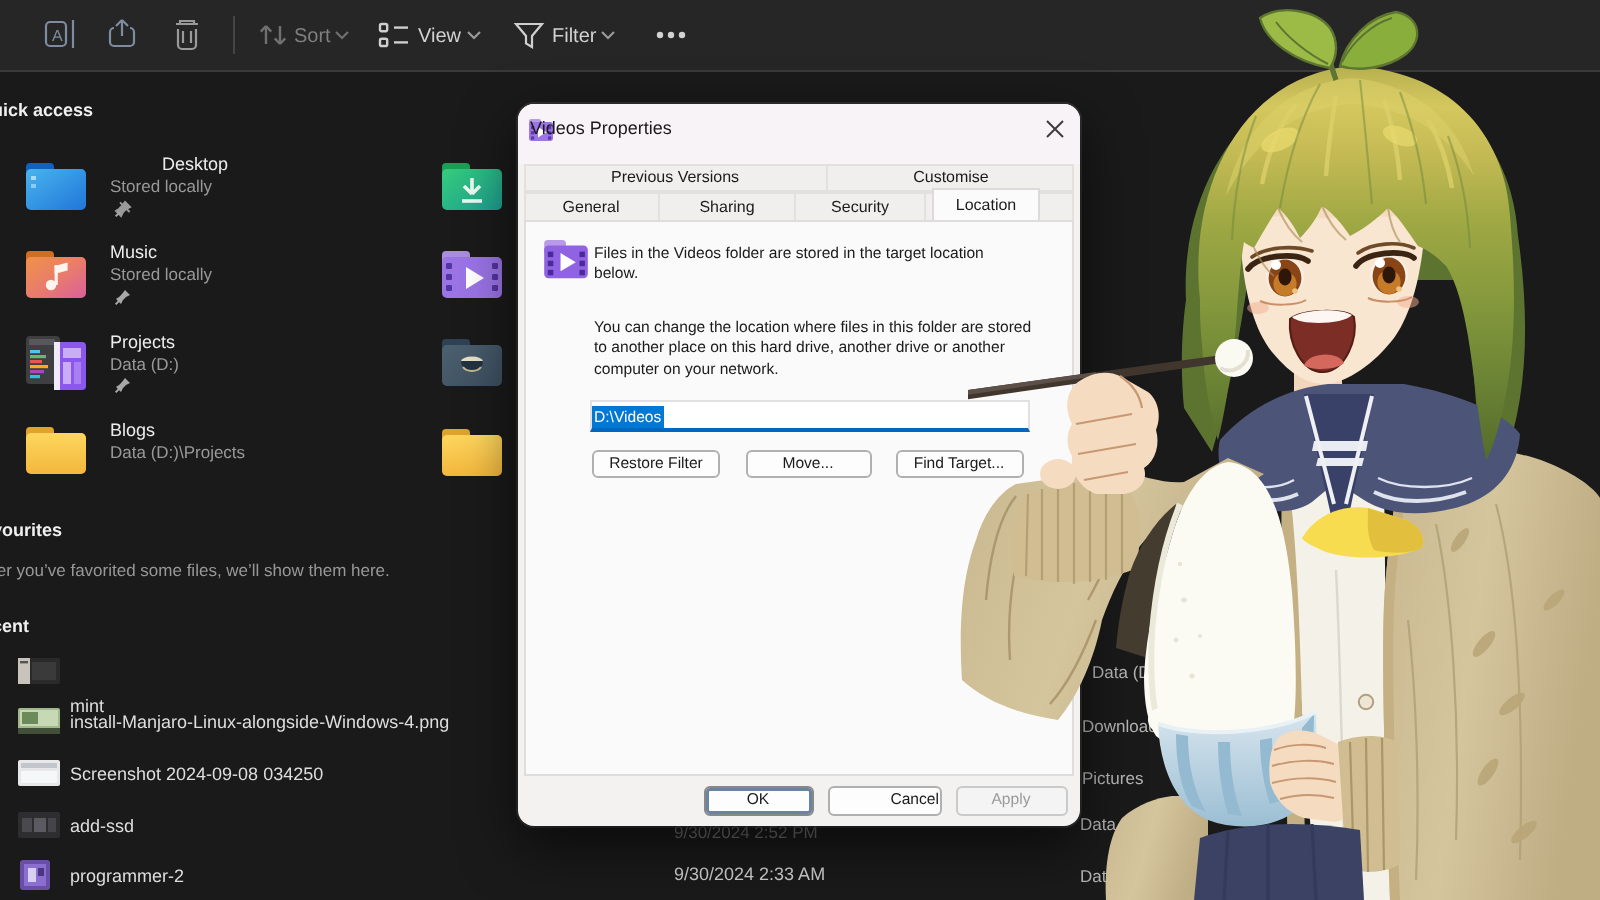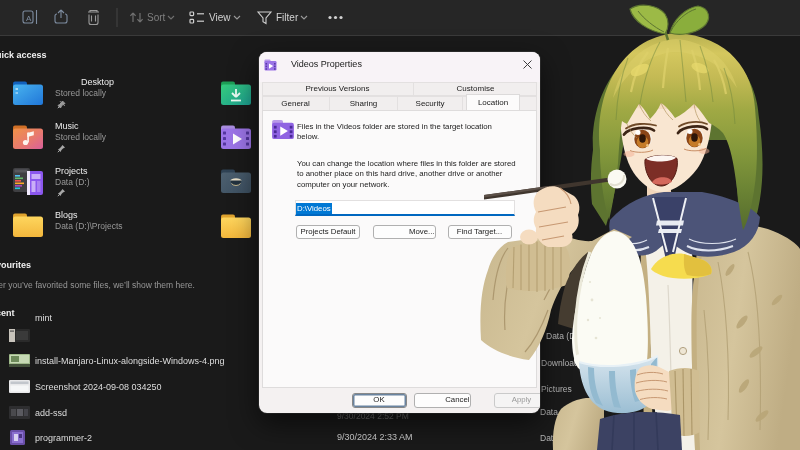--- a/index.html
+++ b/index.html
@@ -204,21 +204,21 @@
   <div class="abs dimtxt" style="left:-4px;top:280px;">ter you’ve favorited some files, we’ll show them here.</div>
 
   <div class="abs hdr" style="left:-4px;top:308px;">cent</div>
 
   <svg class="abs" style="left:9px;top:329px;" width="21" height="13" viewBox="0 0 21 13">
     <rect x="0" y="0" width="21" height="13" rx="1" fill="#2a2a2a"></rect>
     <rect x="0" y="0" width="6" height="13" fill="#c8c4bc"></rect>
     <rect x="1" y="1.5" width="4" height="1.2" fill="#555"></rect>
     <rect x="7" y="2" width="12" height="9" fill="#3a3a3a"></rect>
   </svg>
-  <div class="abs recname" style="left:35px;top:313px;">mint</div>
+  <div class="abs recname" style="left:35px;top:348px;">mint</div>
 
   <svg class="abs" style="left:9px;top:354px;" width="21" height="13" viewBox="0 0 21 13">
     <rect x="0" y="0" width="21" height="13" rx="1" fill="#9fb98a"></rect>
     <rect x="1" y="1" width="19" height="8" fill="#c6d9b4"></rect>
     <rect x="2" y="2" width="8" height="6" fill="#6d8a5a"></rect>
     <rect x="0" y="10" width="21" height="3" fill="#42503a"></rect>
   </svg>
   <div class="abs recname" style="left:35px;top:356px;">install-Manjaro-Linux-alongside-Windows-4.png</div>
 
   <svg class="abs" style="left:9px;top:380px;" width="21" height="13" viewBox="0 0 21 13">
@@ -261,21 +261,21 @@
       <g fill="#5a3aa8">
         <rect x="1.5" y="4" width="1.6" height="1.6"></rect>
           <rect x="1.5" y="6.6" width="1.6" height="1.6"></rect>
           <rect x="1.5" y="9.2" width="1.6" height="1.6"></rect>
         <rect x="10" y="4" width="1.6" height="1.6"></rect>
           <rect x="10" y="6.6" width="1.6" height="1.6"></rect>
           <rect x="10" y="9.2" width="1.6" height="1.6"></rect>
       </g>
       <path d="M5,4.5 l4.2,2.6 l-4.2,2.6 z" fill="#fff"></path>
     </svg>
-    <div class="abs" style="left:32px;top:6.5px;font-size:9px;color:#1a1a1a;">Videos Properties</div>
+    <div class="abs" style="left:6px;top:6.5px;font-size:9px;color:#1a1a1a;">Videos Properties</div>
     <svg class="abs" style="left:264px;top:8px;" width="9" height="9" viewBox="0 0 9 9">
       <path d="M0.5,0.5 L8.5,8.5 M8.5,0.5 L0.5,8.5" stroke="#3c3c3c" stroke-width="1"></path>
     </svg>
 
     <div class="abs" style="left:3px;top:30px;width:275px;height:14px;background:#f1eeee;border:1px solid #e3e0e0;box-sizing:border-box;"></div>
     <div class="dtab" style="left:155px;top:30px;width:123px;height:14px;line-height:14px;">Customise</div>
     <div class="dtab" style="left:3px;top:30px;width:152px;height:14px;border-right:1px solid #e3e0e0;line-height:14px;">Previous Versions</div>
 
     <div class="abs" style="left:3px;top:44px;width:275px;height:15px;background:#f1eeee;border:1px solid #e3e0e0;box-sizing:border-box;"></div>
     <div class="dtab" style="left:3px;top:44px;width:68px;height:15px;border-right:1px solid #e3e0e0;line-height:15px;">General</div>
@@ -297,27 +297,27 @@
           <rect x="10.2" y="8.2" width="1.5" height="1.5"></rect>
       </g>
       <path d="M5,3.6 l4.2,2.5 l-4.2,2.5 z" fill="#fff"></path>
     </svg>
     <div class="abs" style="left:38px;top:70px;width:205px;font-size:7.8px;line-height:9.8px;color:#1b1b1b;">Files in the Videos folder are stored in the target location below.</div>
     <div class="abs" style="left:38px;top:107px;width:226px;font-size:7.8px;line-height:10.3px;color:#1b1b1b;">You can change the location where files in this folder are stored to another place on this hard drive, another drive or another computer on your network.</div>
 
     <div class="abs" style="left:36px;top:148px;width:219.5px;height:16px;background:#fff;border:1px solid #e2e0e0;border-bottom:2px solid #0067c0;box-sizing:border-box;"></div>
     <div class="abs" style="left:37px;top:150.5px;background:#0078d4;color:#fff;font-size:7.8px;line-height:11px;padding:0 1px;">D:\Videos</div>
 
-    <div class="dbtn" style="left:37px;top:172.5px;width:64px;height:14.5px;line-height:12.5px;">Projects Default</div>
-    <div class="dbtn" style="left:113.5px;top:172.5px;width:63px;height:14.5px;line-height:12.5px;text-align:right;">Move...</div>
+    <div class="dbtn" style="left:37px;top:172.5px;width:64px;height:14.5px;line-height:12.5px;">Restore Filter</div>
+    <div class="dbtn" style="left:113.5px;top:172.5px;width:63px;height:14.5px;line-height:12.5px;">Move...</div>
     <div class="dbtn" style="left:188.5px;top:172.5px;width:64px;height:14.5px;line-height:12.5px;">Find Target...</div>
 
     <div class="dbtn" style="left:92.5px;top:341px;width:55px;height:14.5px;line-height:12.5px;border-color:#888;box-shadow:0 0 0 1.5px #6a84a0 inset;">OK</div>
     <div class="dbtn" style="left:154.5px;top:341px;width:57px;height:14.5px;line-height:12.5px;text-align:right;">Cancel</div>
-    <div class="dbtn" style="left:218.5px;top:341px;width:56px;height:14.5px;line-height:12.5px;background:#f5f4f4;border-color:#cacaca;color:#9a9a9a;margin-left:16px;">Apply</div>
+    <div class="dbtn" style="left:218.5px;top:341px;width:56px;height:14.5px;line-height:12.5px;background:#f5f4f4;border-color:#cacaca;color:#9a9a9a;">Apply</div>
   </div>
 
   <svg class="abs" style="left:455px;top:0;" width="345" height="450" viewBox="455 0 345 450">
     <defs>
       <linearGradient id="ghair" x1="0" y1="33" x2="0" y2="235" gradientUnits="userSpaceOnUse">
         <stop offset="0" stop-color="#b7b050"></stop>
         <stop offset="0.1" stop-color="#d4c75e"></stop>
         <stop offset="0.22" stop-color="#c4ba54"></stop>
         <stop offset="0.38" stop-color="#a0a944"></stop>
         <stop offset="0.58" stop-color="#85993c"></stop>

